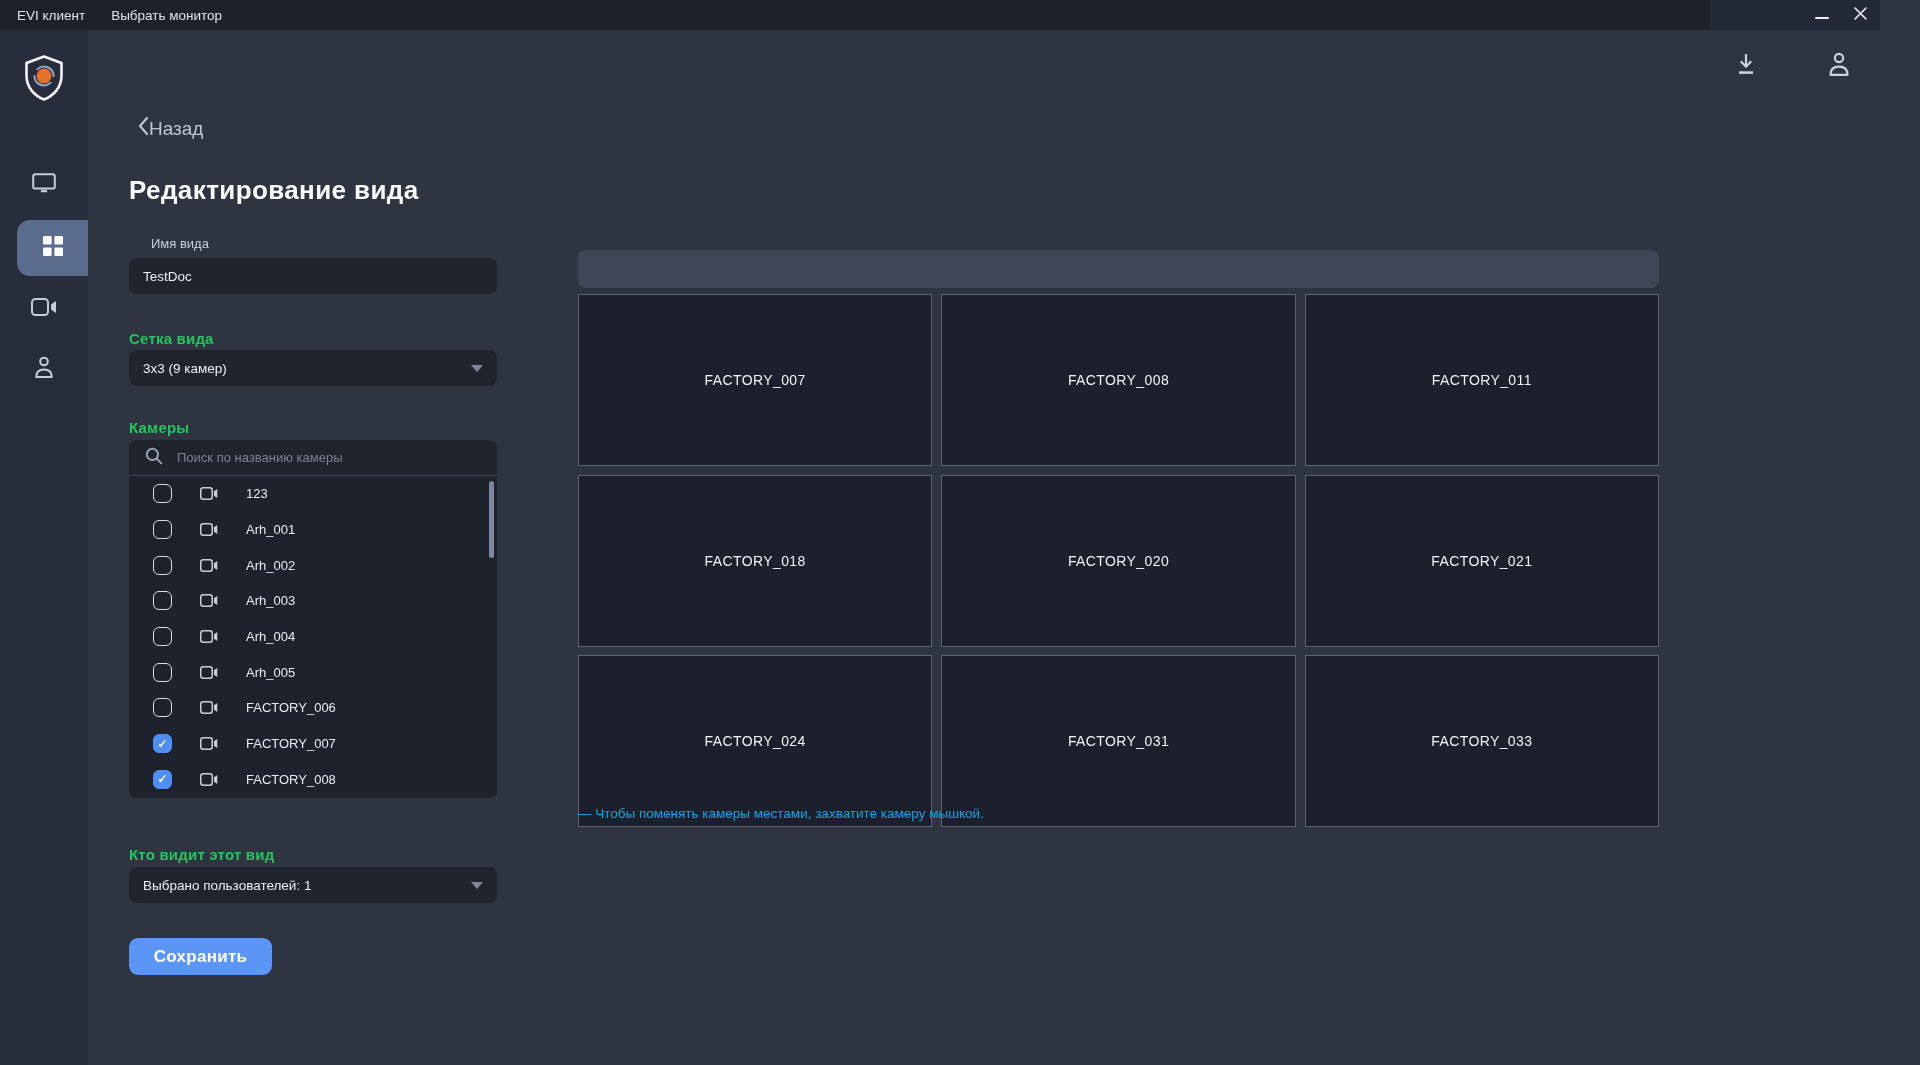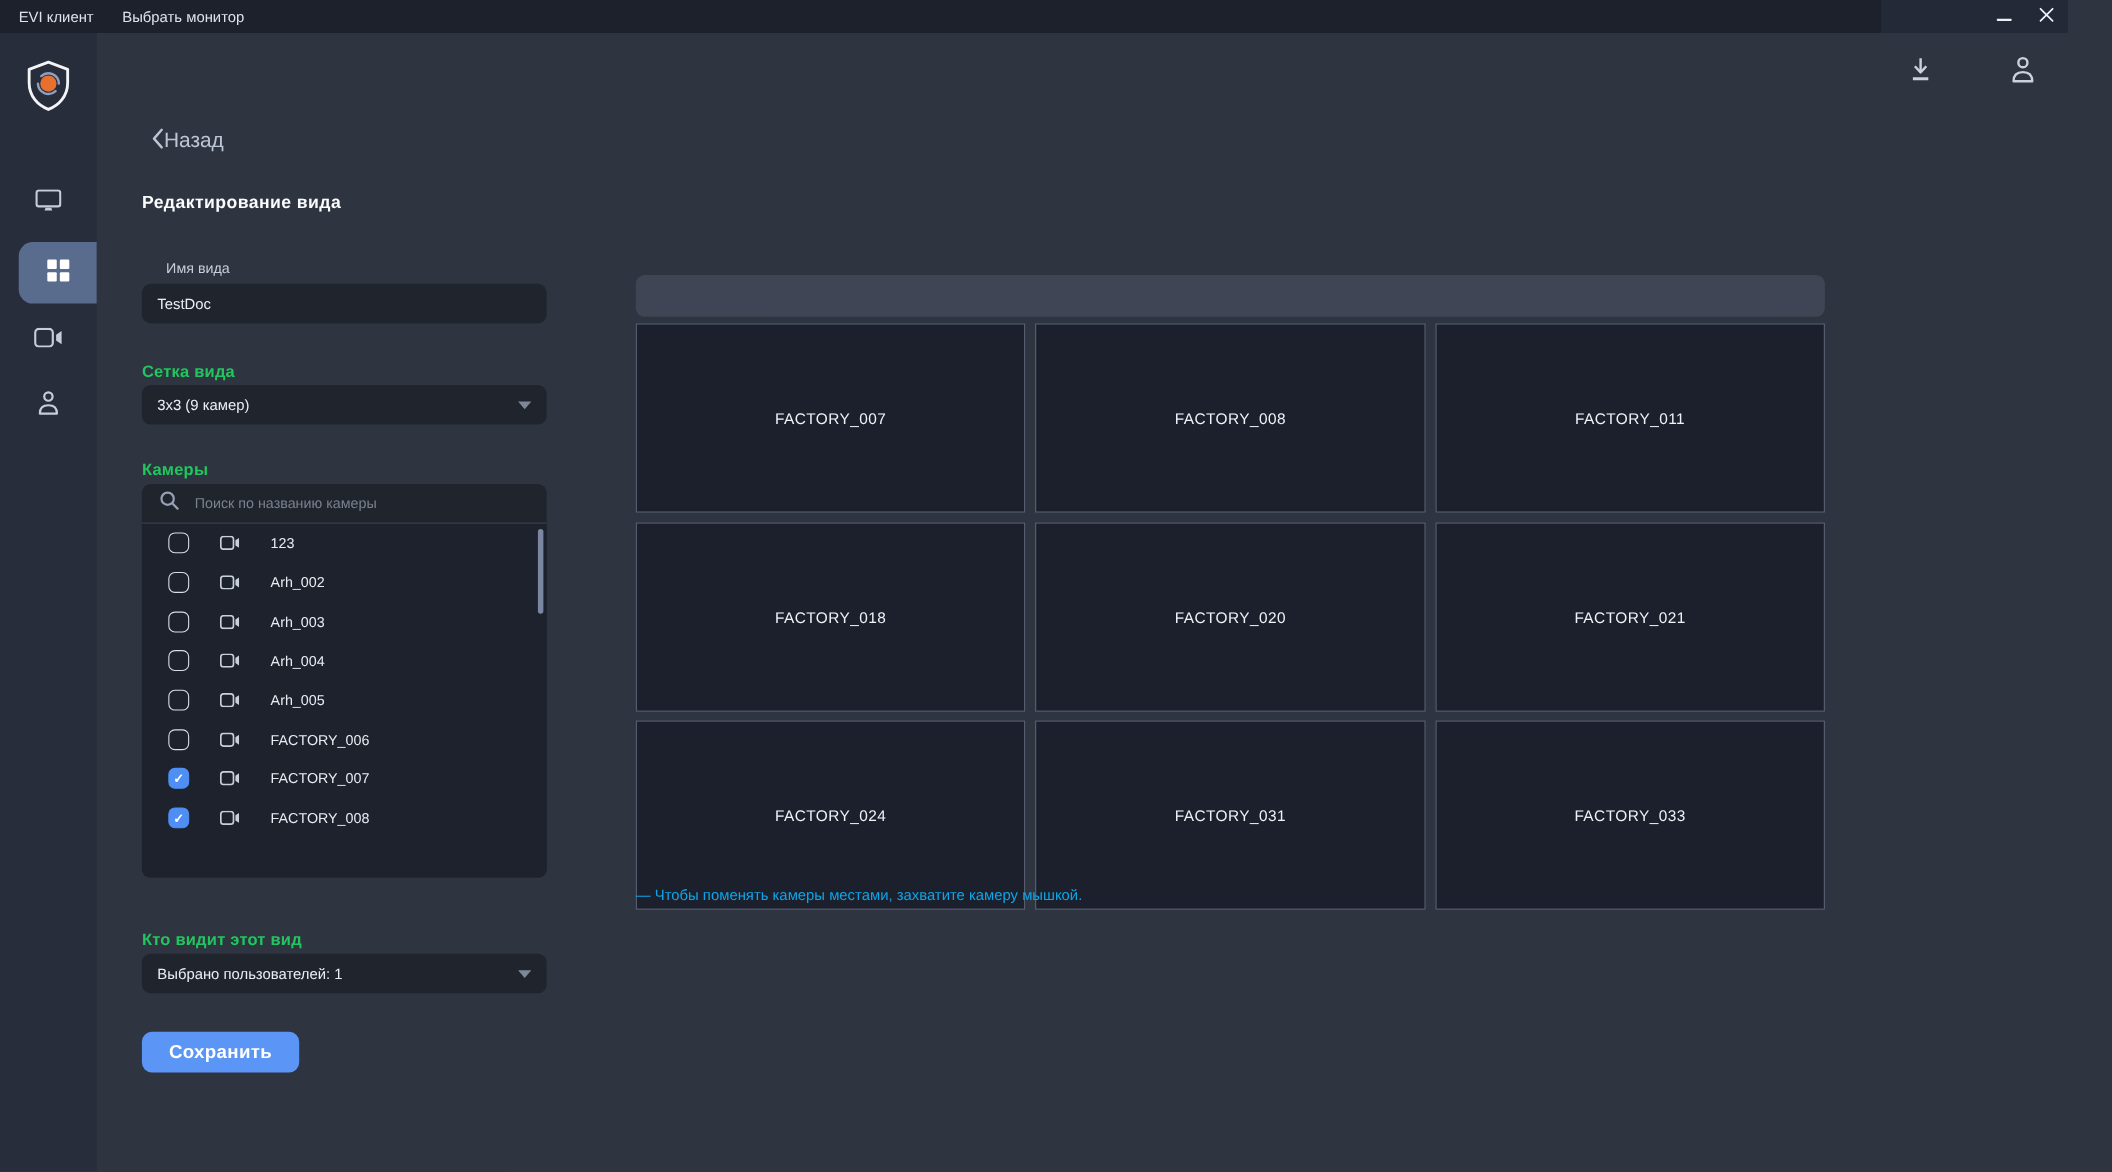--- a/index.html
+++ b/index.html
@@ -33,21 +33,21 @@
   .nav-user{top:311px;}
 
   
   .content{position:absolute;left:88px;top:30px;width:1832px;height:1035px;background:#2e3440;}
   .top-ic{position:absolute;top:23px;width:26px;height:26px;display:flex;align-items:center;justify-content:center;cursor:pointer;}
   .ic-download{left:1645px;}
   .ic-account{left:1738px;}
 
   .back-row{position:absolute;left:49px;top:86px;display:flex;align-items:center;
             color:#bcc5d3;font-size:19px;cursor:pointer;}
-  .page-title{position:absolute;left:41px;top:147px;font-size:16px;font-weight:700;
+  .page-title{position:absolute;left:41px;top:147px;font-size:26px;font-weight:700;
               color:#fbfcfe;letter-spacing:.4px;line-height:1;}
 
   
   .form{position:absolute;left:41px;top:0;width:368px;}
   .f-label{position:absolute;left:0;font-size:13px;color:#c8cfdb;}
   .f-label-bold{position:absolute;left:0;font-size:15px;font-weight:700;color:#22c55e;letter-spacing:.2px;}
   .input,.select{width:368px;height:36px;background:#20242d;border:none;border-radius:8px;
                  color:#ebeff5;font-size:13.5px;padding:0 14px;outline:none;
                  font-family:"Liberation Sans",sans-serif;}
   .name-label{top:206px;margin-left:22px;}
@@ -232,20 +232,30 @@
               <span class="cam-name">123</span>
             </div>
             <div class="cam-row">
               <span class="cb"></span>
               <span class="cam-ic">
                 <svg width="18" height="13" viewBox="0 0 18 13">
                   <rect x="0.75" y="0.75" width="11.5" height="11.5" rx="2.5" fill="none" stroke="#c9d0db" stroke-width="1.5"></rect>
                   <path d="M14 4.2 L17.3 2 V11 L14 8.8 Z" fill="#c9d0db"></path>
                 </svg>
               </span>
+              <span class="cam-name">Arh_001</span>
+            </div>
+            <div class="cam-row">
+              <span class="cb"></span>
+              <span class="cam-ic">
+                <svg width="18" height="13" viewBox="0 0 18 13">
+                  <rect x="0.75" y="0.75" width="11.5" height="11.5" rx="2.5" fill="none" stroke="#c9d0db" stroke-width="1.5"></rect>
+                  <path d="M14 4.2 L17.3 2 V11 L14 8.8 Z" fill="#c9d0db"></path>
+                </svg>
+              </span>
               <span class="cam-name">Arh_002</span>
             </div>
             <div class="cam-row">
               <span class="cb"></span>
               <span class="cam-ic">
                 <svg width="18" height="13" viewBox="0 0 18 13">
                   <rect x="0.75" y="0.75" width="11.5" height="11.5" rx="2.5" fill="none" stroke="#c9d0db" stroke-width="1.5"></rect>
                   <path d="M14 4.2 L17.3 2 V11 L14 8.8 Z" fill="#c9d0db"></path>
                 </svg>
               </span>

